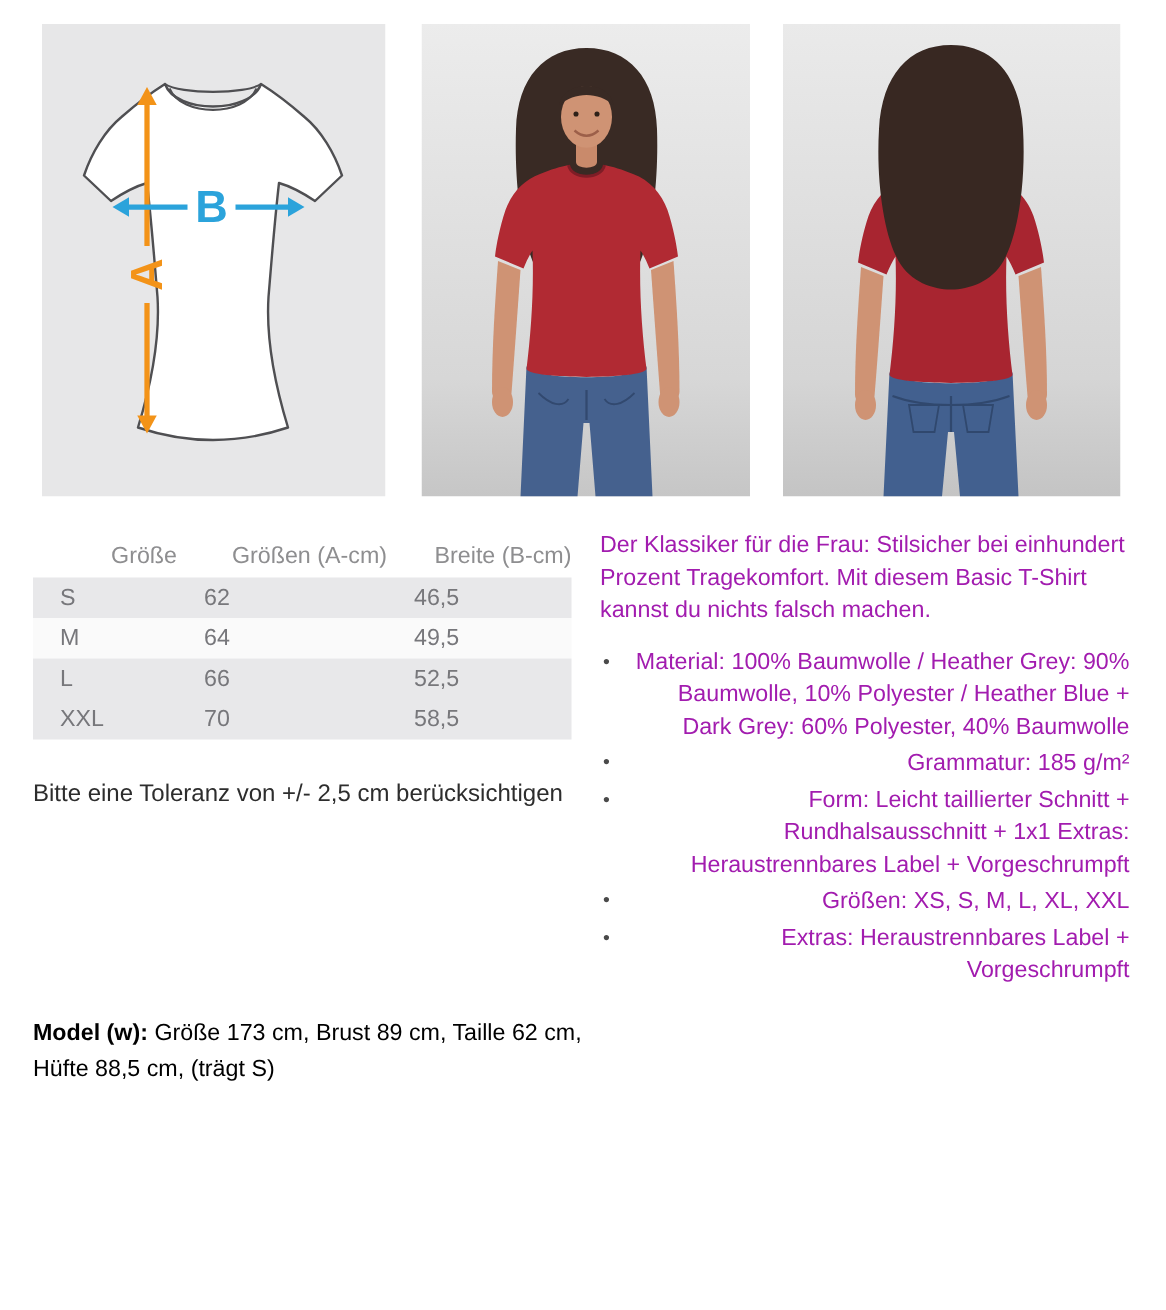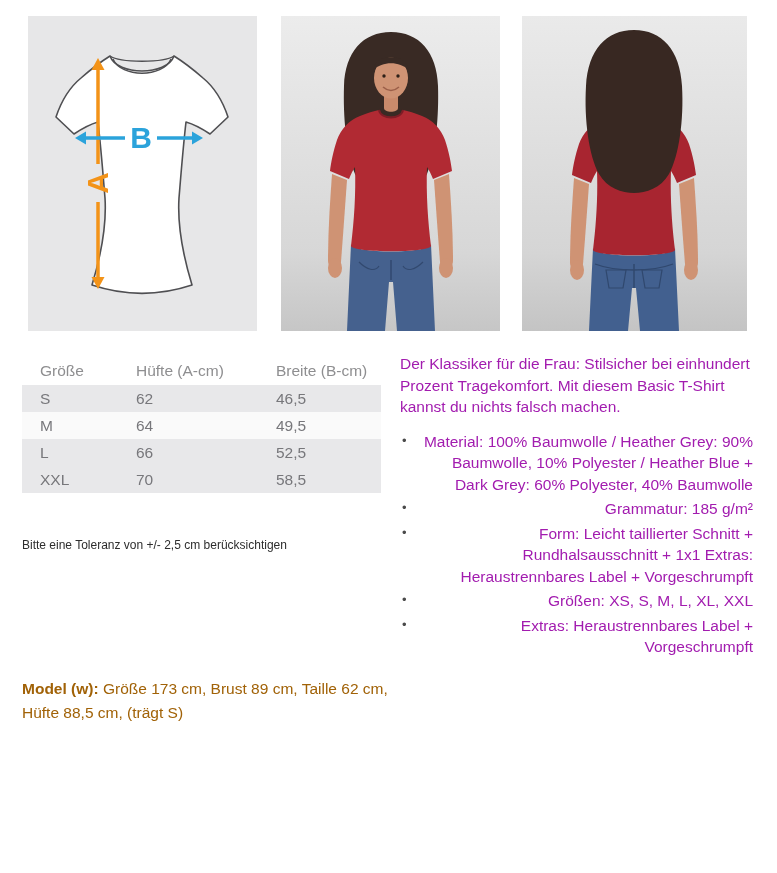--- a/index.html
+++ b/index.html
@@ -20,34 +20,34 @@
   
   .size-table{
     position:absolute;left:22px;top:357px;width:359px;
     border-collapse:collapse;table-layout:fixed;
     font-size:15.5px;color:#77777b;
   }
   .size-table col.c1{width:96px;}
   .size-table col.c2{width:140px;}
   .size-table col.c3{width:123px;}
   .size-table th{
-    font-weight:normal;text-align:left;color:#8e8e90;
+    font-weight:normal;text-align:right;color:#8e8e90;
     height:28px;padding:0 0 0 18px;
   }
   .size-table td{height:27px;padding:0 0 0 18px;}
   .size-table tr.odd{background:#e8e8ea;}
   .size-table tr.even{background:#fafafa;}
 
   .tolerance{
-    position:absolute;left:22px;top:538px;width:380px;
-    font-size:12px;color:#2d2d2d;
+    position:absolute;left:22px;top:521px;width:380px;
+    font-size:16px;color:#2d2d2d;
   }
   .model-info{
     position:absolute;left:22px;top:677px;width:378px;
-    font-size:15.5px;line-height:24px;color:#a16207;
+    font-size:15.5px;line-height:24px;color:#000000;
   }
   .model-info .lbl{font-weight:bold;}
 
   
   .description{
     position:absolute;left:400px;top:353px;width:353px;
     font-size:15.5px;line-height:21.5px;color:#a21caf;
   }
   .description p{margin:0 0 13px 0;}
   .description ul{margin:0;padding:0;text-align:right;}
@@ -177,21 +177,21 @@
 
   <table class="size-table">
     <colgroup>
         <col class="c1">
         <col class="c2">
         <col class="c3">
       </colgroup>
     <thead>
       <tr>
         <th>Größe</th>
-        <th>Hüfte (A-cm)</th>
+        <th>Größen (A-cm)</th>
         <th>Breite (B-cm)</th>
       </tr>
     </thead>
     <tbody>
       <tr class="odd">
         <td>S</td>
         <td>62</td>
         <td>46,5</td>
       </tr>
       <tr class="even">

